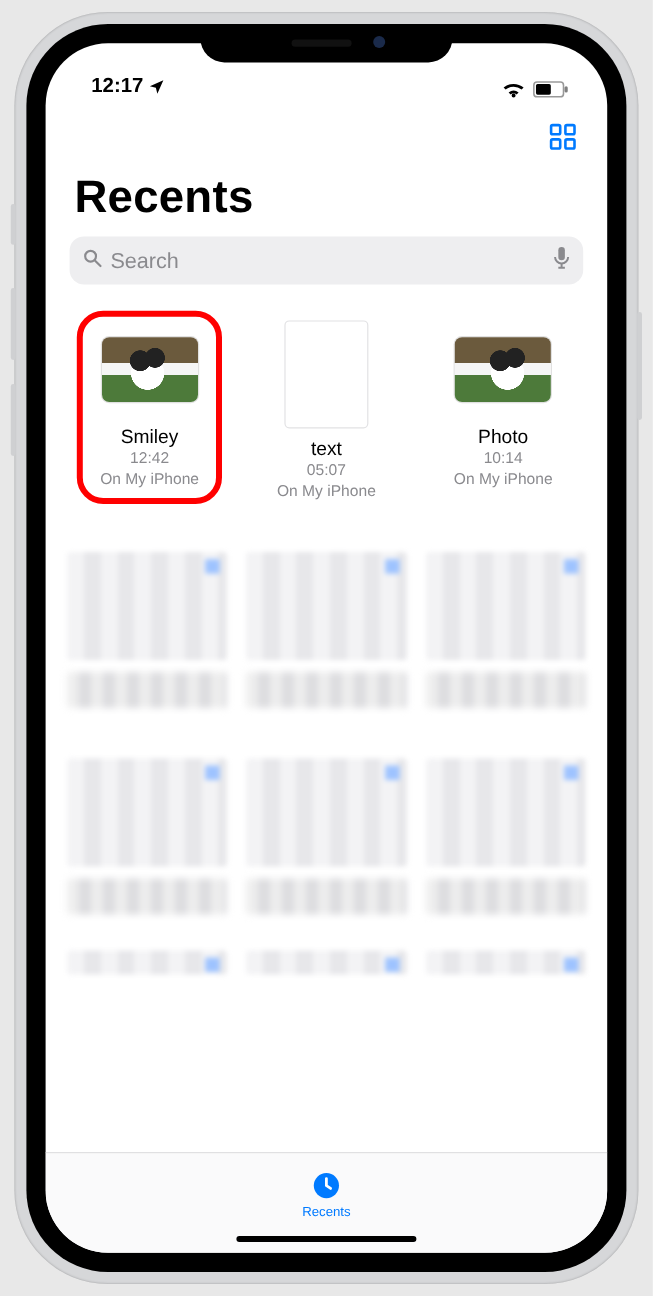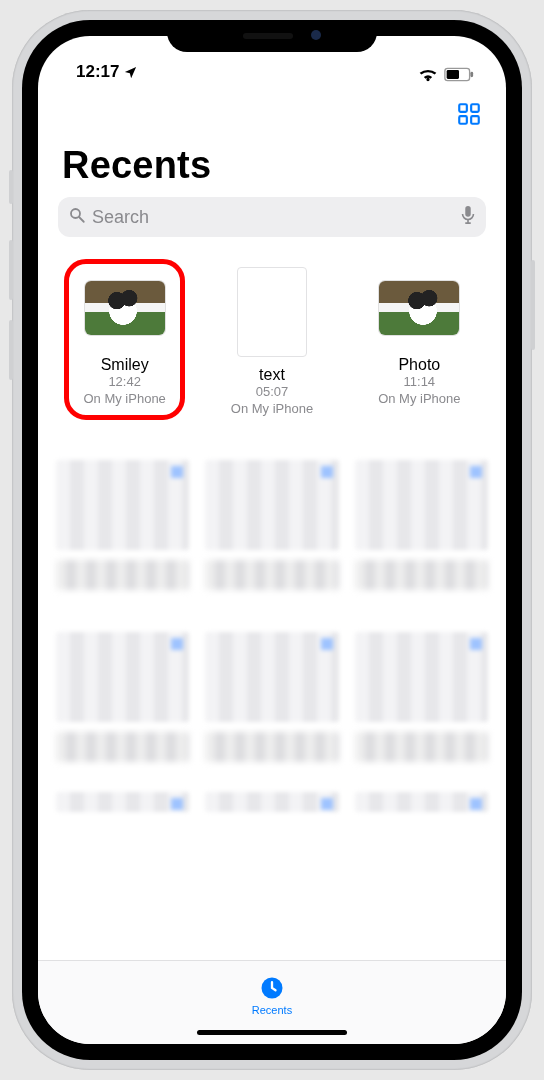--- a/index.html
+++ b/index.html
@@ -348,21 +348,21 @@
             <div class="fname">text</div>
             <div class="ftime">05:07</div>
             <div class="floc">On My iPhone</div>
           </div>
 
           <div class="file">
             <div class="thumb photo">
                 <div class="dog" style="left:22px"></div>
               </div>
             <div class="fname">Photo</div>
-            <div class="ftime">11:14</div>
+            <div class="ftime">10:14</div>
             <div class="floc">On My iPhone</div>
           </div>
         </div>
 
         <div class="blur-row">
           <div class="blur-item"></div>
           <div class="blur-item"></div>
           <div class="blur-item"></div>
         </div>
         <div class="blur-caption">

